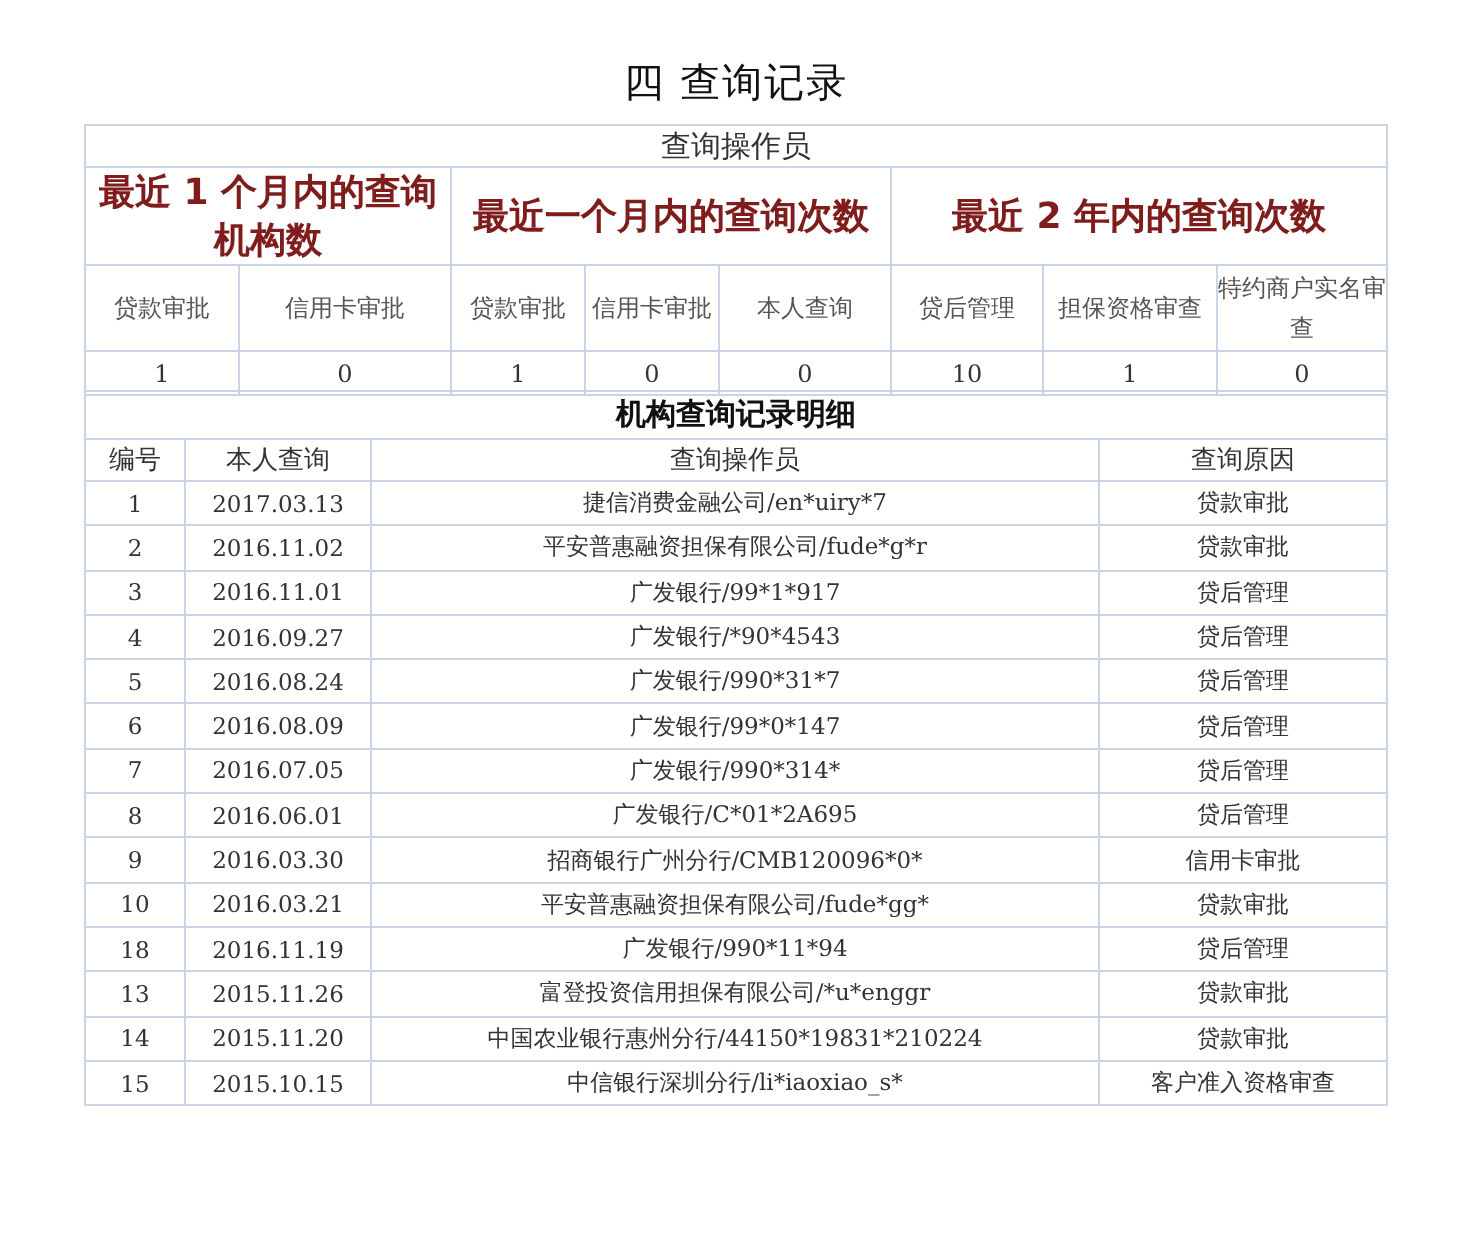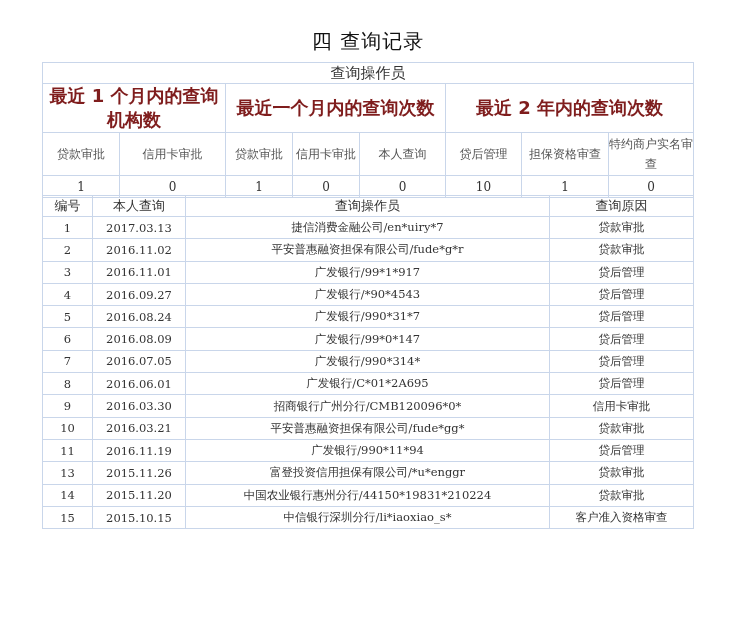--- a/index.html
+++ b/index.html
@@ -73,20 +73,23 @@
   </table>
 
 <table id="detail">
   <colgroup>
     <col style="width:50px">
       <col style="width:93px">
       <col style="width:364px">
       <col style="width:144px">
   </colgroup>
   <tbody>
+      <tr class="cap">
+        <td colspan="4">机构查询记录明细</td>
+      </tr>
   <tr class="hdr">
     <td>编号</td>
     <td>本人查询</td>
     <td>查询操作员</td>
     <td>查询原因</td>
   </tr>
   </tbody>
     <tbody id="detail-body">
       <tr class="row">
         <td>1</td>
@@ -142,21 +145,21 @@
         <td>招商银行广州分行/CMB120096*0*</td>
         <td>信用卡审批</td>
       </tr>
       <tr class="row">
         <td>10</td>
         <td>2016.03.21</td>
         <td>平安普惠融资担保有限公司/fude*gg*</td>
         <td>贷款审批</td>
       </tr>
       <tr class="row">
-        <td>11</td>
+        <td>18</td>
         <td>2016.11.19</td>
         <td>广发银行/990*11*94</td>
         <td>贷后管理</td>
       </tr>
       <tr class="row">
         <td>13</td>
         <td>2015.11.26</td>
         <td>富登投资信用担保有限公司/*u*enggr</td>
         <td>贷款审批</td>
       </tr>

